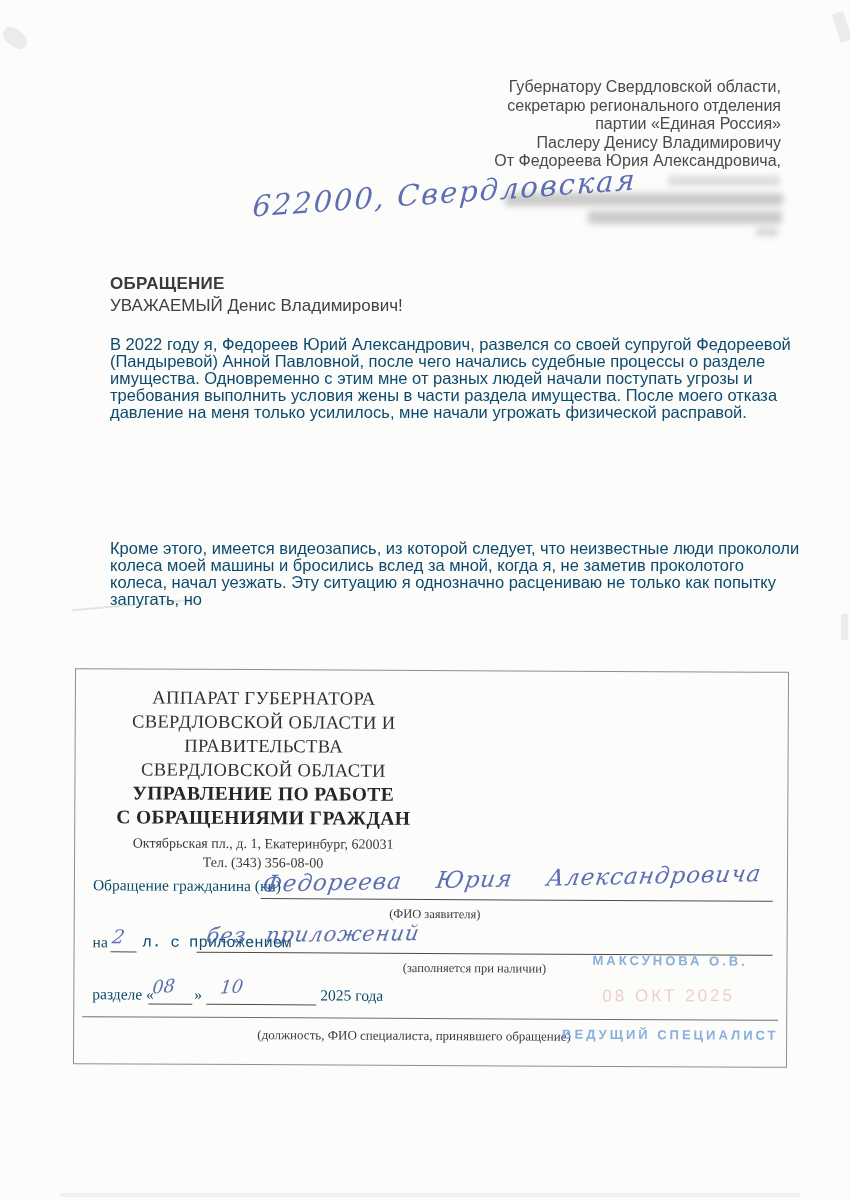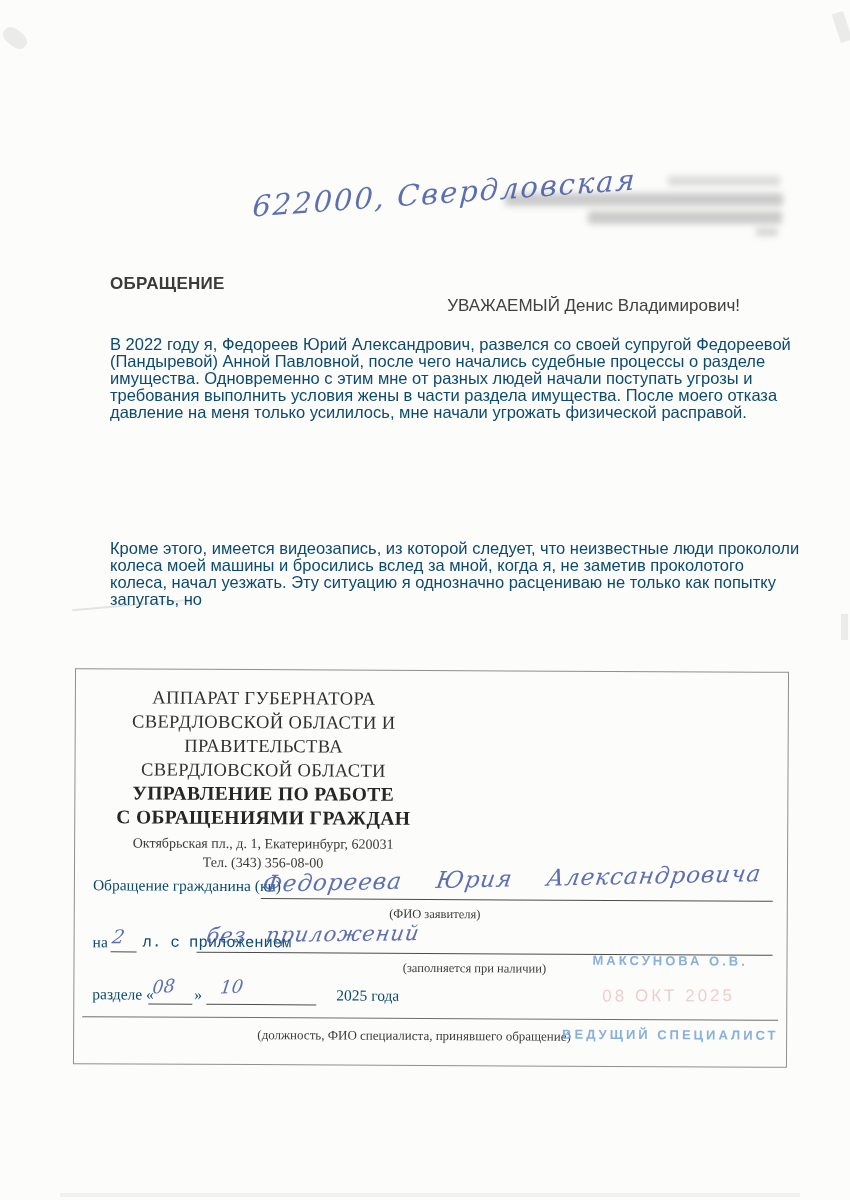--- a/index.html
+++ b/index.html
@@ -21,21 +21,21 @@
   .hw{font-family:"DejaVu Serif", serif; font-style:italic; color:var(--ink_blue,#4257a6);}
   .hw-postcode{
     position:absolute; left:252px; top:176px; font-size:29px; letter-spacing:2px;
     transform:rotate(-4deg) skewX(-7deg); opacity:.85; white-space:nowrap;
   }
   .doc-title{
     position:absolute; left:110px; top:274px; width:630px; text-align:left;
     font-size:17px; font-weight:bold; color:#3b3b3b; letter-spacing:.3px;
   }
   .doc-greeting{
-    position:absolute; left:110px; top:296px; width:630px; text-align:right;
+    position:absolute; left:110px; top:296px; width:630px; text-align:left;
     font-size:17px; color:#414141;
   }
   .para{
     position:absolute; left:110px; width:692px;
     font-size:16.5px; line-height:17px; color:#0c4a6e;
   }
   .p1{top:336px;} .p2{top:459px;} .p3{top:540px;}
   
   .art{position:absolute; background:#555; pointer-events:none;}
   .art-tl{left:2px; top:30px; width:26px; height:16px; transform:rotate(38deg); opacity:.10; border-radius:40%;}
@@ -82,20 +82,27 @@
 <body>
 
 <div class="page">
 
   <div class="art art-tl"></div>
   <div class="art art-tr"></div>
   <div class="art art-fold"></div>
   <div class="art art-rnub"></div>
   <div class="art art-bb"></div>
 
+  <div class="letter-head">
+    <div>Губернатору Свердловской области,</div>
+    <div>секретарю регионального отделения</div>
+    <div>партии «Единая Россия»</div>
+    <div>Паслеру Денису Владимировичу</div>
+    <div>От Федореева Юрия Александровича,</div>
+  </div>
 
   <div class="redact r1"></div>
   <div class="redact r2"></div>
   <div class="redact r3"></div>
   <div class="redact r4"></div>
 
   <div class="hw hw-postcode">622000, Свердловская</div>
 
   <div class="doc-title">ОБРАЩЕНИЕ</div>
   <div class="doc-greeting">УВАЖАЕМЫЙ Денис Владимирович!</div>
@@ -133,21 +140,21 @@
     <div class="hw hw-attach">без приложений</div>
     <div class="fhint" style="left:280px; top:290px; width:240px;">(заполняется при наличии)</div>
     <div class="stamp-blue stamp-name">МАКСУНОВА О.В.</div>
 
     <div class="flabel" style="left:18px; top:316px;">разделе «</div>
     <div class="hw hw-day">08</div>
     <div class="uline" style="left:74px; top:333px; width:44px;"></div>
     <div class="flabel" style="left:120px; top:316px;">»</div>
     <div class="uline" style="left:132px; top:333px; width:110px;"></div>
     <div class="hw hw-month">10</div>
-    <div class="flabel" style="left:246px; top:316px;margin-left:16px;">2025 года</div>
+    <div class="flabel" style="left:246px; top:316px;">2025 года</div>
     <div class="stamp-pink">08 ОКТ 2025</div>
 
     <div class="sig-line"></div>
     <div class="fhint" style="left:180px; top:357px; width:320px; font-size:13px;">(должность, ФИО специалиста, принявшего обращение)</div>
     <div class="stamp-blue stamp-pos">ВЕДУЩИЙ СПЕЦИАЛИСТ</div>
   </div>
 
 </div>
 
 </body></html>

